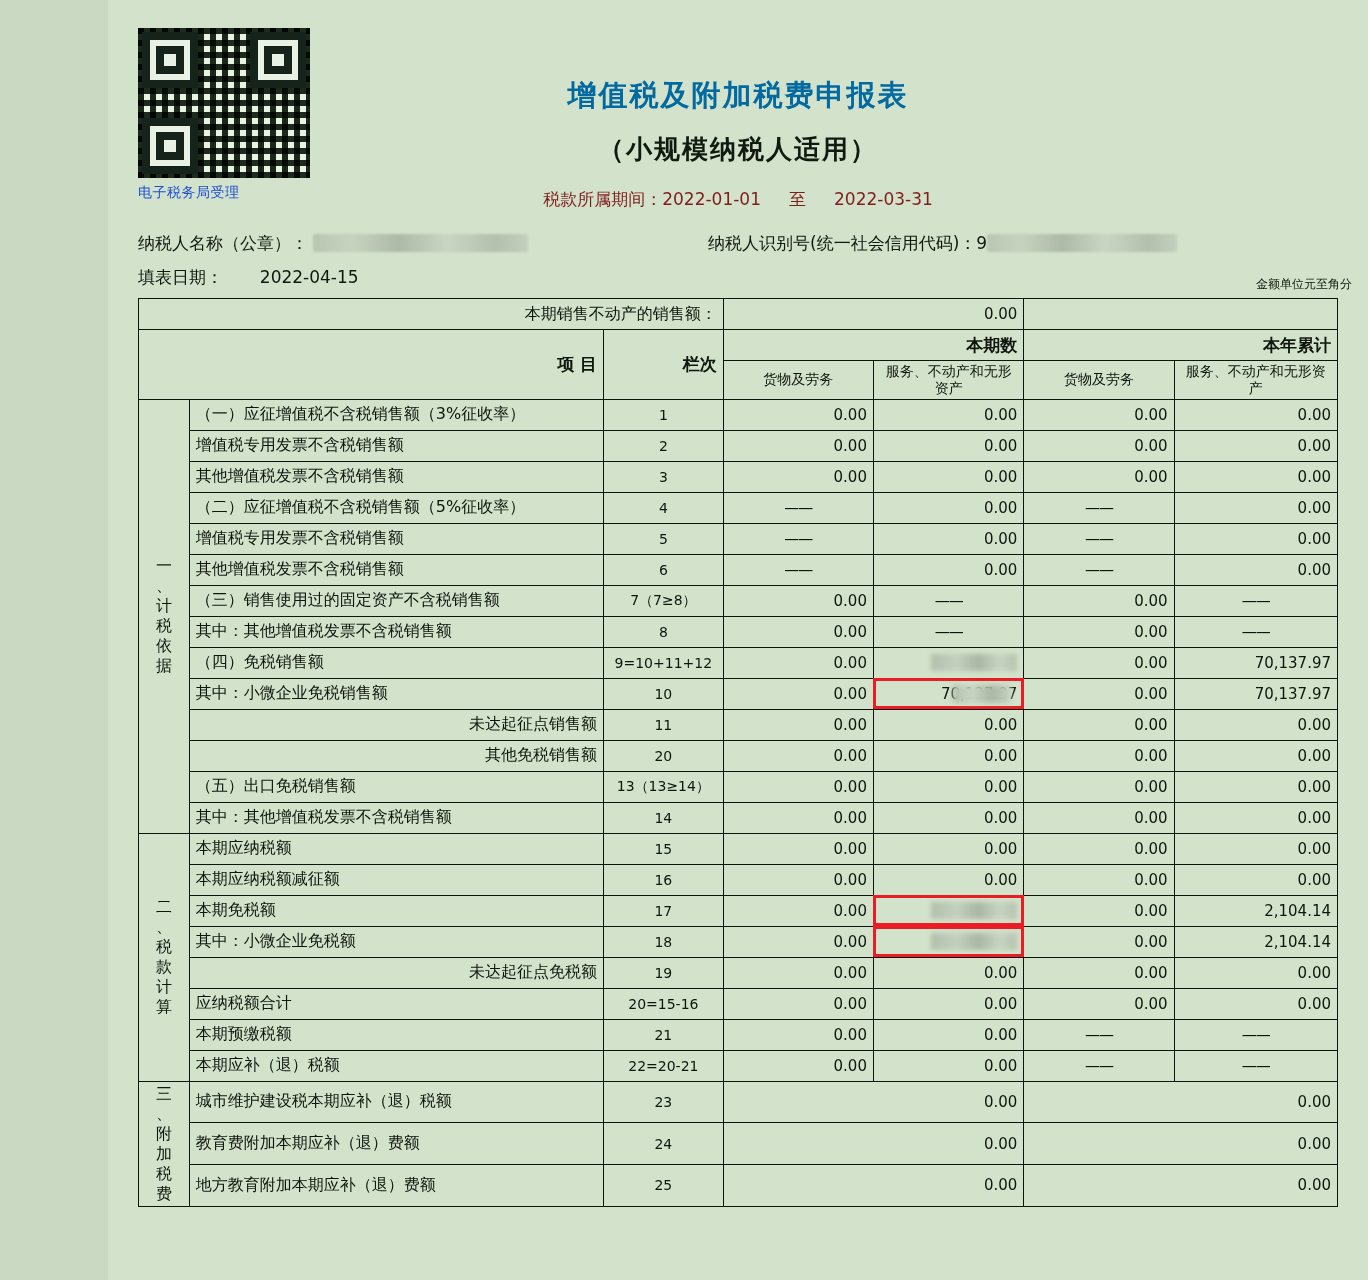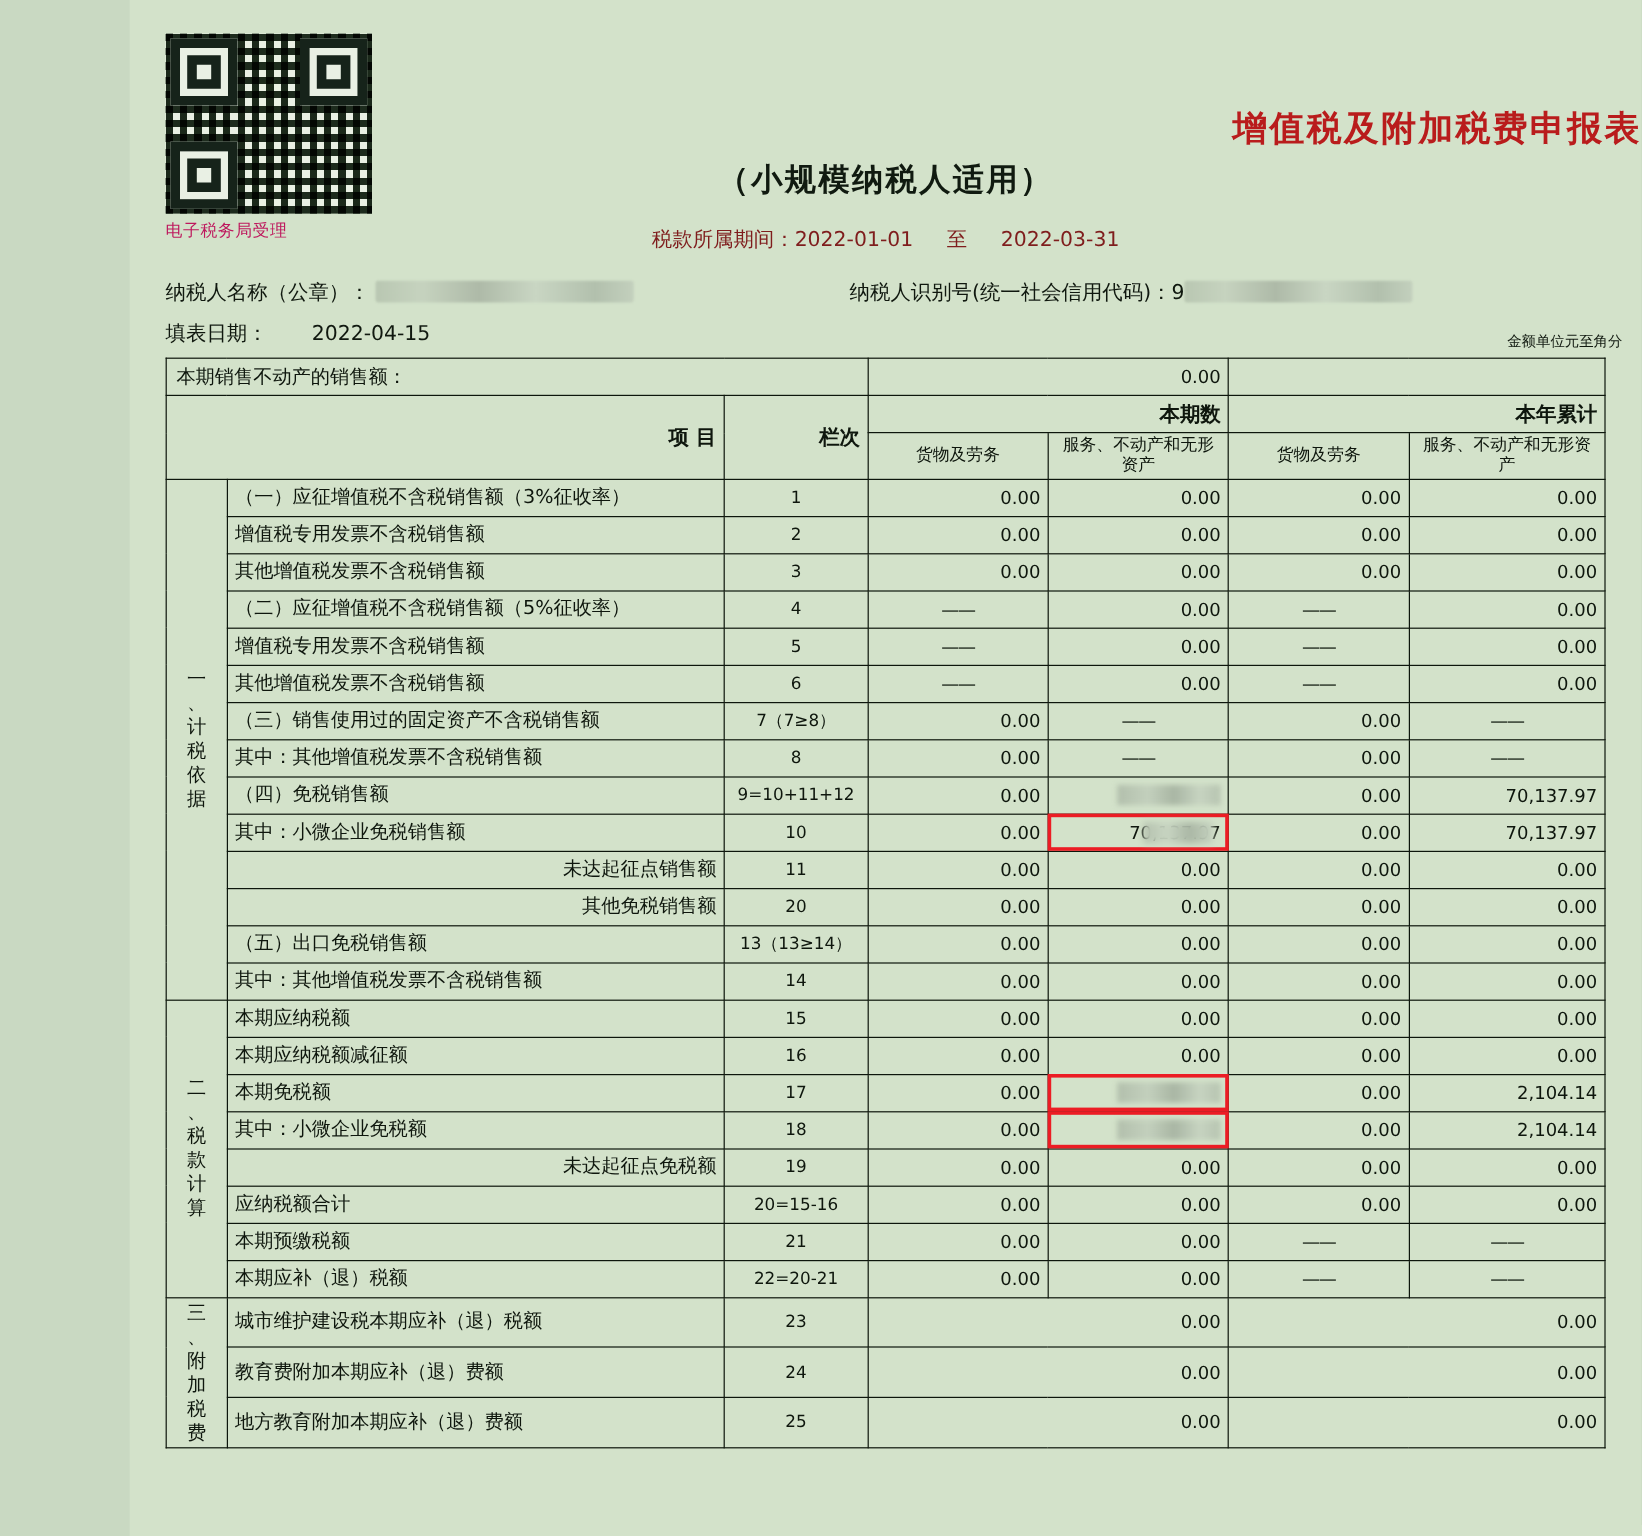--- a/index.html
+++ b/index.html
@@ -55,34 +55,34 @@
     position: absolute;
     left: 4px; bottom: 4px;
     width: 40px; height: 40px;
     border: 8px solid #16231a;
     background: #e9f0e4;
     box-shadow: inset 0 0 0 6px #e9f0e4, inset 0 0 0 14px #16231a;
   }
   .qr-caption {
     margin-top: 6px;
     font-size: 14px;
-    color: #be185d;
+    color: #1d4ed8;
     font-family: "DejaVu Sans", sans-serif;
     letter-spacing: 0.5px;
   }
   
   .title1 {
     position: absolute;
     left: 0; right: 0;
-    top: 88px;
-    text-align: right;
+    top: 76px;
+    text-align: center;
     font-size: 29px;
     font-weight: bold;
     letter-spacing: 2px;
-    color: #b91c1c;
+    color: #0369a1;
     font-family: "DejaVu Serif", serif;
   }
   .title2 {
     position: absolute;
     left: 0; right: 0;
     top: 132px;
     text-align: center;
     font-size: 26px;
     font-weight: bold;
     letter-spacing: 2px;
@@ -131,21 +131,21 @@
     font-family: "DejaVu Sans", sans-serif;
     font-size: 15px;
     color: #0e160d;
   }
   table.form td {
     border: 1px solid #0d160c;
     padding: 2px 6px;
     height: 26px;
     background: transparent;
   }
-  .c-left   { text-align: left; margin-top: 16px; }
+  .c-left   { text-align: right; margin-top: 16px; }
   .sec-label {
     width: 34px;
     text-align: center;
     font-size: 16px;
     line-height: 1.25;
     vertical-align: middle;
   }
   .sec-label span { display: block; }
   .item-cell { width: 370px; font-size: 16px; }
   .lane-cell { width: 86px; text-align: center; font-size: 14px; }

